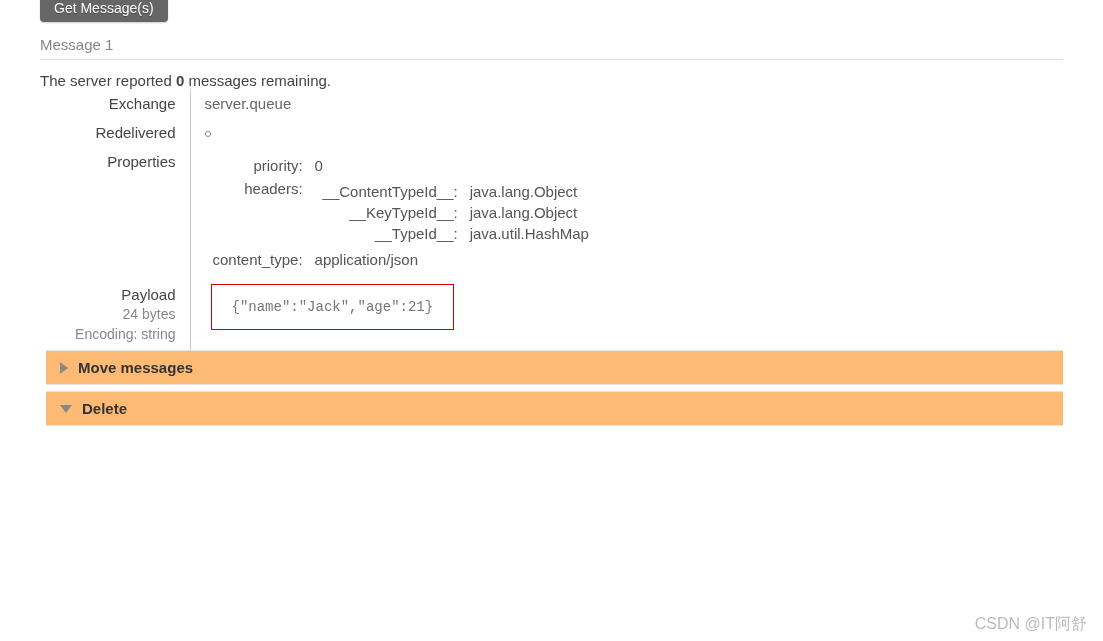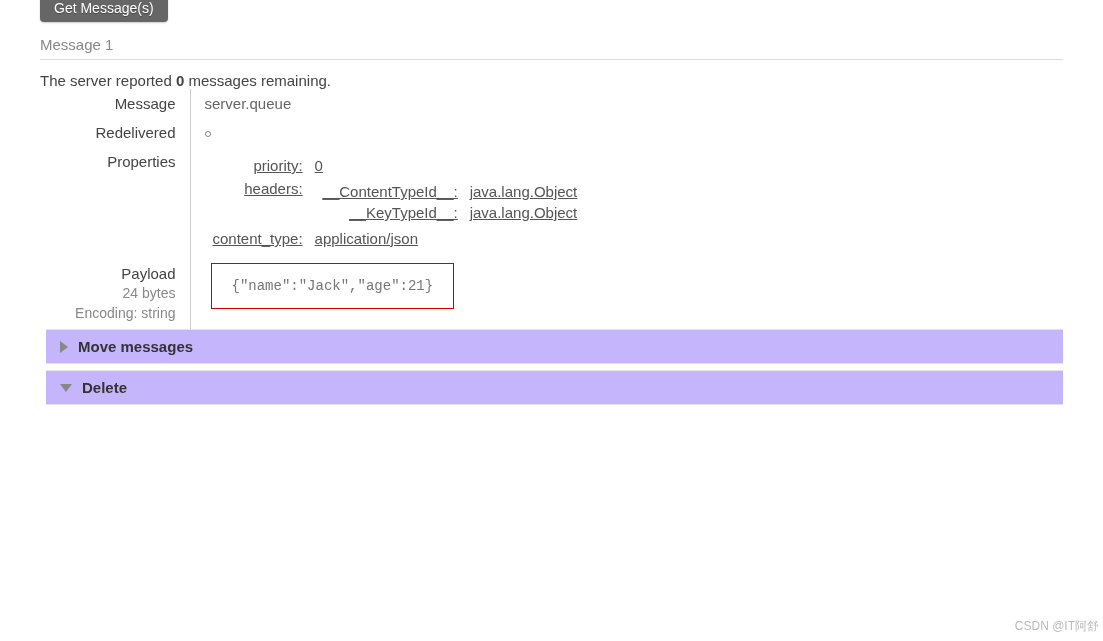--- a/index.html
+++ b/index.html
@@ -53,21 +53,21 @@
       width: 150px;
       font-size: 15px;
     }
     table.detail > tbody > tr > td {
       vertical-align: top;
       padding: 6px 0 6px 14px;
       border-left: 1px solid #ccc;
       color: #666;
       font-size: 15px;
     }
-    .sub-table td { padding: 2px 6px; font-size: 15px; color: #555; text-decoration: underline; }
+    .sub-table td { padding: 2px 6px; font-size: 15px; color: #555; }
     .sub-table .key { text-align: right; padding-right: 4px; }
     .sub-table .val { text-align: left; }
     .headers-sub td { padding: 1px 6px; font-size: 15px; color: #555;}
     .headers-sub .hk { text-align: right; padding-right: 4px; margin-top: 10px; }
     .redelivered-circle {
       display: inline-block;
       width: 6px; height: 6px;
       border: 1px solid #888;
       border-radius: 50%;
       vertical-align: middle;
@@ -83,21 +83,21 @@
       border: 1.5px solid #cc0000;
       padding: 14px 20px;
       font-family: "Courier New", monospace;
       font-size: 14px;
       color: #777;
       min-width: 230px;
       display: inline-block;
       margin-left: 6px;
     }
     .section-bar {
-      background: #c4b5fd;
+      background: #fdba74;
       border-top: 1px solid #e5e5e5;
       border-bottom: 1px solid #e5e5e5;
       padding: 8px 14px;
       margin: 0 0 6px 0;
       display: flex;
       align-items: center;
       gap: 10px;
       cursor: pointer;
       margin-left: 6px;
       margin-right: 0;
@@ -118,43 +118,43 @@
       border-top: 8px solid #888;
     }
     .section-bar .label {
       font-weight: 700;
       color: #333;
       font-size: 15px;
     }
     .watermark {
       position: fixed;
       bottom: 6px;
-      right: 4px;
+      right: 16px;
       color: #bbb;
-      font-size: 12px;
+      font-size: 16px;
       font-family: sans-serif;
     }
   </style>
 </head>
 <body>
 
 <div class="container">
   <button class="btn">Get Message(s)</button>
 
   <div class="message-title">Message 1</div>
   <hr class="sep">
 
   <div class="status-line">
     <span>The server reported </span><b>0</b><span> messages remaining.</span>
   </div>
 
   <table class="detail">
     <tbody>
       <tr>
-        <th>Message</th>
+        <th>Exchange</th>
         <td>server.queue</td>
       </tr>
       <tr>
         <th>Redelivered</th>
         <td><span class="redelivered-circle"></span></td>
       </tr>
       <tr>
         <th>Properties</th>
         <td>
           <table class="sub-table">
@@ -169,20 +169,24 @@
                 <table class="headers-sub">
                   <tbody>
                         <tr>
                     <td class="hk">__ContentTypeId__:</td>
                     <td>java.lang.Object</td>
                   </tr>
                   <tr>
                     <td class="hk">__KeyTypeId__:</td>
                     <td>java.lang.Object</td>
                   </tr>
+                  <tr>
+                    <td class="hk">__TypeId__:</td>
+                    <td>java.util.HashMap</td>
+                  </tr>
                 </tbody>
                     </table>
               </td>
             </tr>
             <tr>
               <td class="key">content_type:</td>
               <td class="val">application/json</td>
             </tr>
           </tbody>
             </table>

